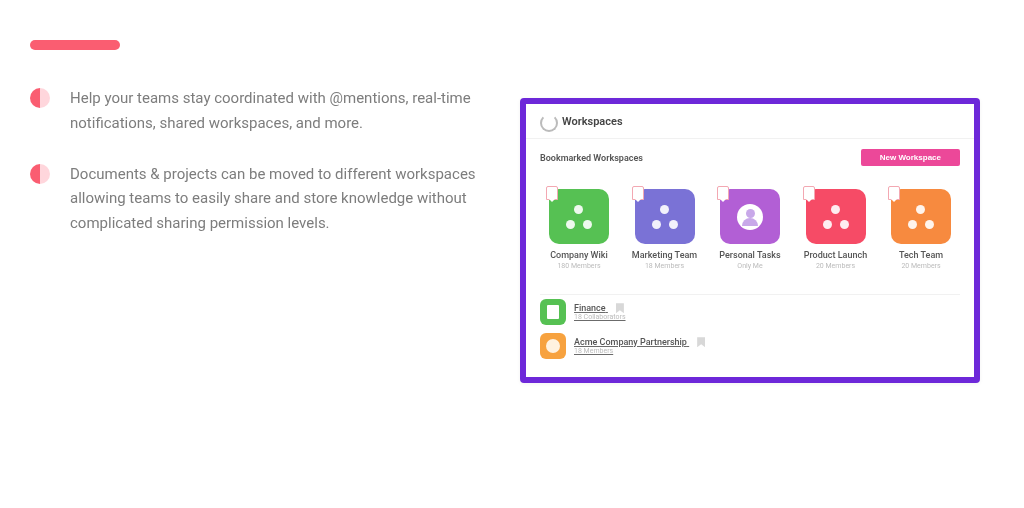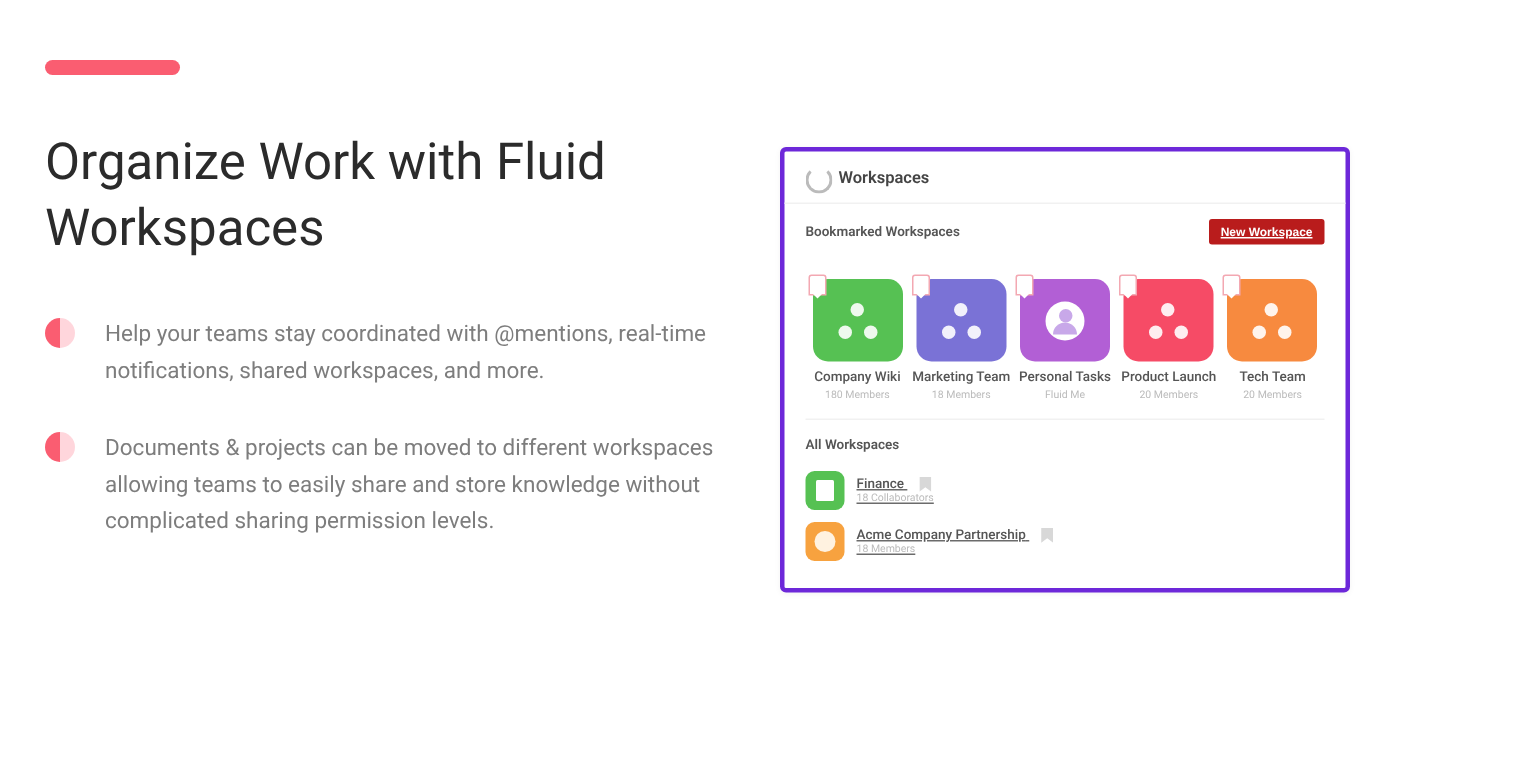--- a/index.html
+++ b/index.html
@@ -50,23 +50,23 @@
     font-size: 15px;
     line-height: 1.65;
   }
 
   .right-col {
     flex: 1;
     padding-top: 58px;
   }
   .panel {
     background: #fff;
-    border: 3px solid #6d28d9;
+    border: 6px solid #6d28d9;
     border-radius: 4px;
-    width: 380px;
+    width: 460px;
     box-shadow: 0 1px 4px rgba(0,0,0,0.05);
     font-size: 9px;
     color: #6b6b6b;
   }
   .panel-header {
     display: flex;
     align-items: center;
     padding: 10px 14px;
     border-bottom: 1px solid #f1f1f1;
     font-size: 11px;
@@ -95,35 +95,34 @@
     justify-content: space-between;
     align-items: center;
     margin-bottom: 23px;
   }
   .small-heading {
     font-size: 9px;
     font-weight: 600;
     color: #555;
   }
   .new-ws-btn {
-    background: #b91c1c;
+    background: #ec4899;
     color: #fff;
     font-size: 8px;
     font-weight: 600;
-    padding: 4px 8px;
+    padding: 4px 19px;
     border: none;
     border-radius: 2px;
     cursor: pointer;
-    text-decoration: underline;
   }
   .cards-row {
     display: flex;
     justify-content: space-between;
     margin-top: 10px;
-    padding-bottom: 12px;
+    padding-bottom: 24px;
     border-bottom: 1px solid #f1f1f1;
   }
   .card {
     width: 78px;
     text-align: center;
     position: relative;
   }
   .card-icon {
     width: 60px;
     height: 55px;
@@ -230,21 +229,20 @@
     background: #d8d8d8;
     margin-left: 8px;
     clip-path: polygon(0 0, 100% 0, 100% 100%, 50% 70%, 0 100%);
   }
 </style>
 </head>
 <body>
 
 <div class="left-col">
   <div class="accent-bar"></div>
-  <h1 class="heading">Organize Work with Fluid Workspaces</h1>
   <ul class="bullets">
     <li>
       <span class="bullet-dot"></span>
       <span class="bullet-text">Help your teams stay coordinated with @mentions, real-time notifications, shared workspaces, and more.</span>
     </li>
     <li>
       <span class="bullet-dot"></span>
       <span class="bullet-text">Documents &amp; projects can be moved to different workspaces allowing teams to easily share and store knowledge without complicated sharing permission levels.</span>
     </li>
   </ul>
@@ -286,21 +284,21 @@
           </div>
           <div class="card-title">Marketing Team</div>
           <div class="card-sub">18 Members</div>
         </div>
         <div class="card">
           <div class="card-icon" style="background:#b25fd5">
             <span class="ribbon"></span>
             <span class="avatar-circle"></span>
           </div>
           <div class="card-title">Personal Tasks</div>
-          <div class="card-sub">Fluid Me</div>
+          <div class="card-sub">Only Me</div>
         </div>
         <div class="card">
           <div class="card-icon" style="background:#f64b66">
             <span class="ribbon"></span>
             <span class="dots3">
                 <span class="d1"></span>
                 <span class="d2"></span>
                 <span class="d3"></span>
               </span>
           </div>
@@ -314,21 +312,20 @@
                 <span class="d1"></span>
                 <span class="d2"></span>
                 <span class="d3"></span>
               </span>
           </div>
           <div class="card-title">Tech Team</div>
           <div class="card-sub">20 Members</div>
         </div>
       </div>
 
-      <div class="section-title">All Workspaces</div>
 
       <div class="list-item">
         <div class="list-icon" style="background:#56c153">
           <span class="mini-doc"></span>
         </div>
         <div class="list-text">
           <div class="t1">
             <span>Finance</span>
             <span class="bookmark-flag" style="display:inline-block;vertical-align:middle;"></span>
           </div>

